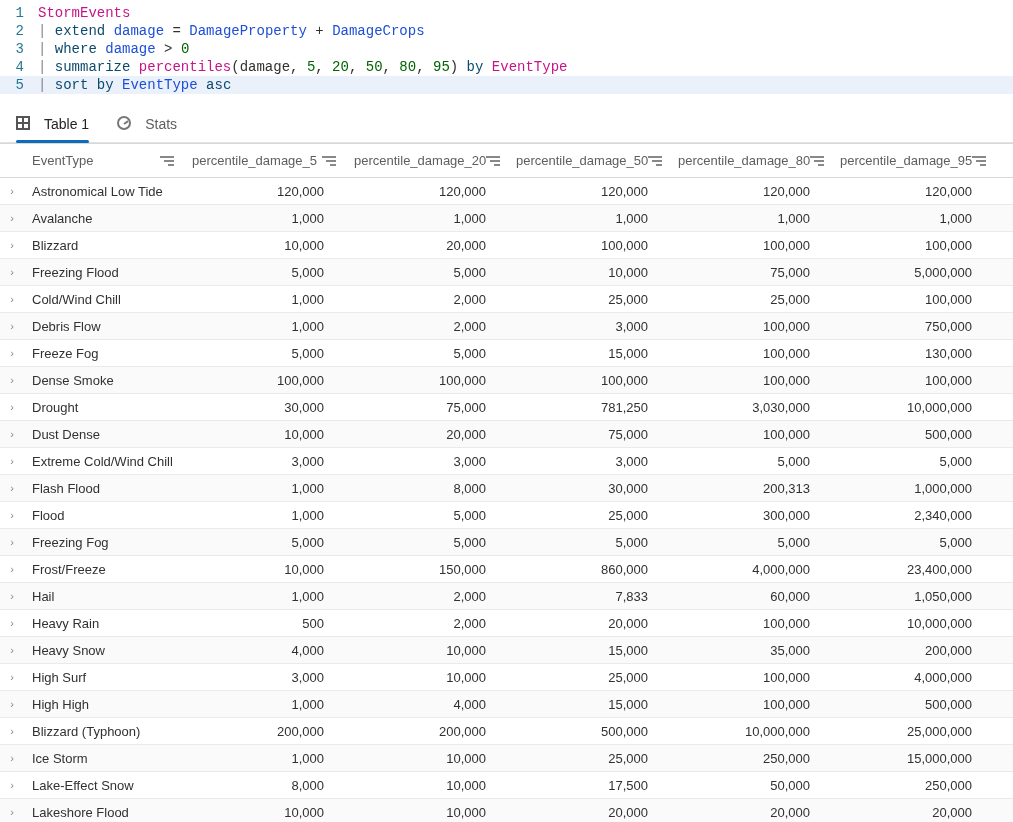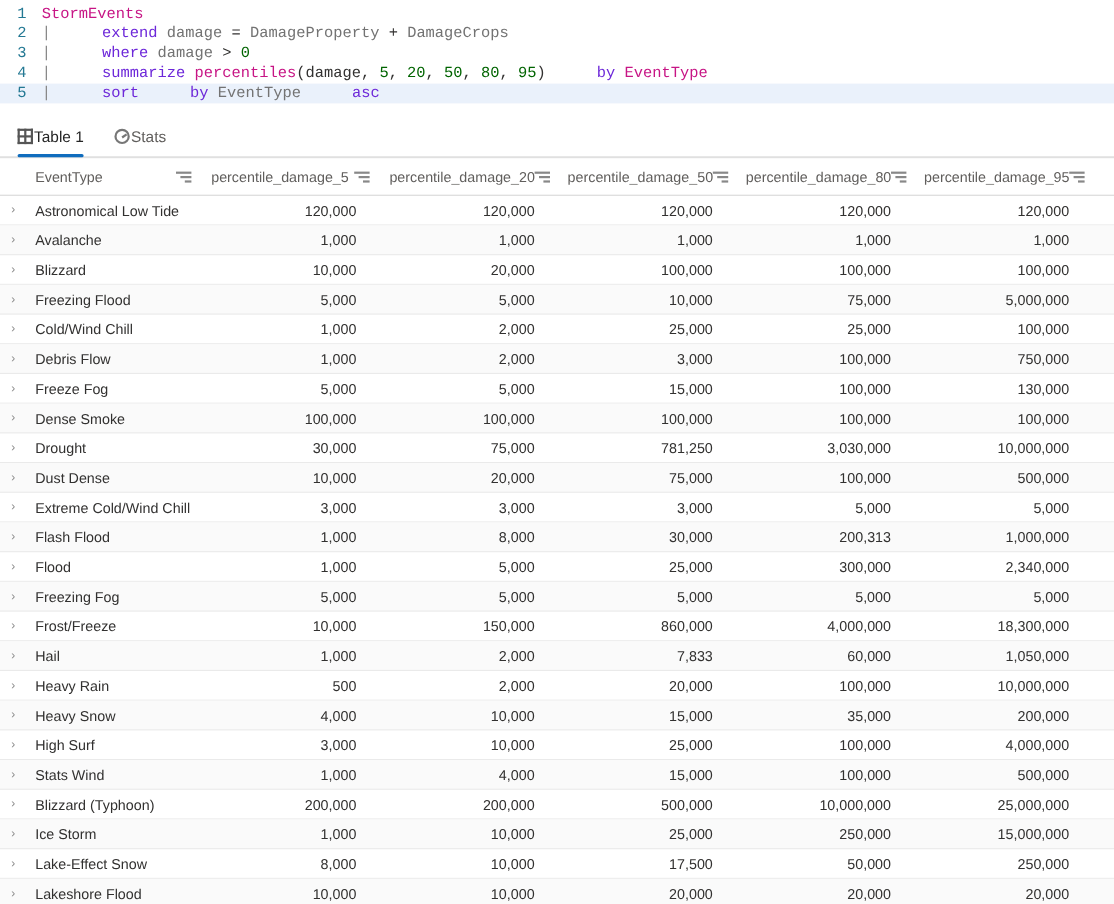--- a/index.html
+++ b/index.html
@@ -26,39 +26,38 @@
   .gutter {
     width: 38px;
     text-align: right;
     padding-right: 14px;
     color: #237893;
     flex-shrink: 0;
     user-select: none;
   }
   .code { flex: 1; }
   .tok-ident   { color: #c71585; }   
-  .tok-kw      { color: #6d28d9; margin-left: 38px; }   
-  .tok-assign  { color: #737373; }
+  .tok-kw      { color: #0c4a6e; }   
+  .tok-assign  { color: #1d4ed8; }
   .tok-num     { color: #006400; }   
   .tok-pipe    { color: #888; }
 
   
   .tabs {
     display: flex;
     align-items: center;
     gap: 28px;
     padding: 14px 16px 0 16px;
     border-bottom: 1px solid #e1e1e1;
     font-size: 14px;
     color: #605e5c;
   }
   .tab {
     display: flex;
-    align-items: center;
-    gap: 1px;
+    gap: 14px;
     padding-bottom: 10px;
     cursor: pointer;
     position: relative;
   }
   .tab.active {
     color: #242424;
   }
   .tab.active::after {
     content: "";
     position: absolute;
@@ -345,21 +344,21 @@
         <div class="col col-num">5,000</div>
         <div class="col col-num">5,000</div>
       </div>
       <div class="grid-row">
         <div class="expander" style="transform: none;">›</div>
         <div class="col col-name">Frost/Freeze</div>
         <div class="col col-num">10,000</div>
         <div class="col col-num">150,000</div>
         <div class="col col-num">860,000</div>
         <div class="col col-num">4,000,000</div>
-        <div class="col col-num">18,300,000</div>
+        <div class="col col-num">23,400,000</div>
       </div>
       <div class="grid-row">
         <div class="expander" style="transform: none;">›</div>
         <div class="col col-name">Hail</div>
         <div class="col col-num">1,000</div>
         <div class="col col-num">2,000</div>
         <div class="col col-num">7,833</div>
         <div class="col col-num">60,000</div>
         <div class="col col-num">1,050,000</div>
       </div>
@@ -385,21 +384,21 @@
         <div class="expander" style="transform: none;">›</div>
         <div class="col col-name">High Surf</div>
         <div class="col col-num">3,000</div>
         <div class="col col-num">10,000</div>
         <div class="col col-num">25,000</div>
         <div class="col col-num">100,000</div>
         <div class="col col-num">4,000,000</div>
       </div>
       <div class="grid-row">
         <div class="expander" style="transform: none;">›</div>
-        <div class="col col-name">Stats Wind</div>
+        <div class="col col-name">High High</div>
         <div class="col col-num">1,000</div>
         <div class="col col-num">4,000</div>
         <div class="col col-num">15,000</div>
         <div class="col col-num">100,000</div>
         <div class="col col-num">500,000</div>
       </div>
       <div class="grid-row">
         <div class="expander" style="transform: none;">›</div>
         <div class="col col-name">Blizzard (Typhoon)</div>
         <div class="col col-num">200,000</div>

